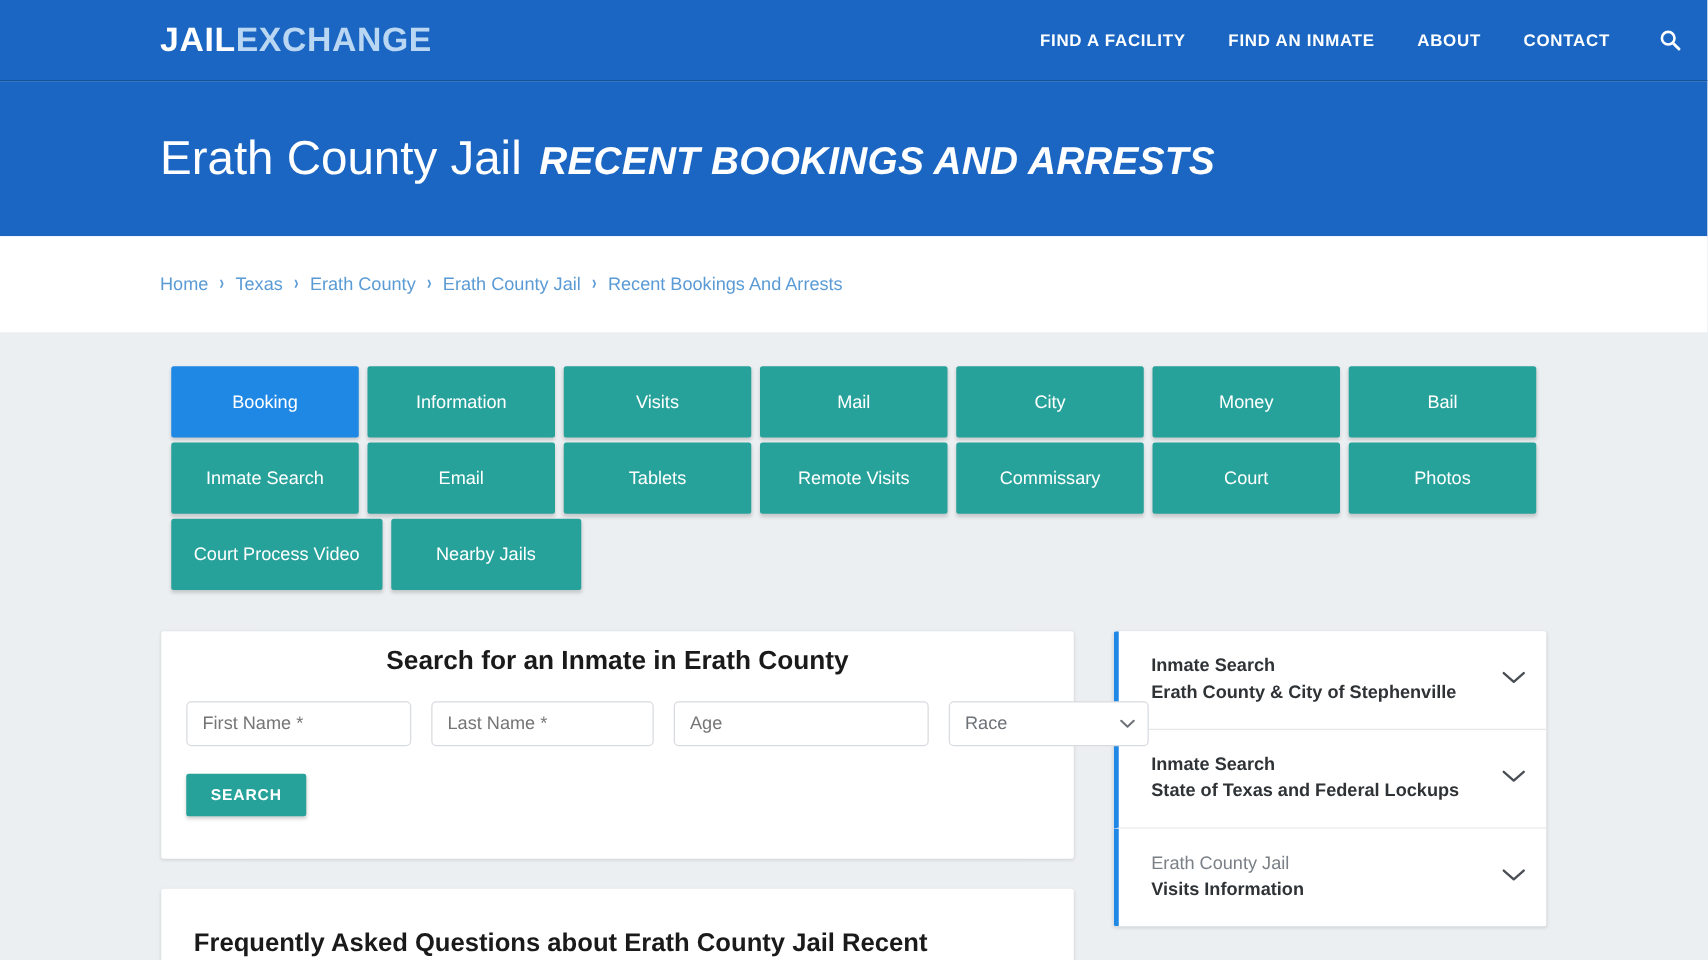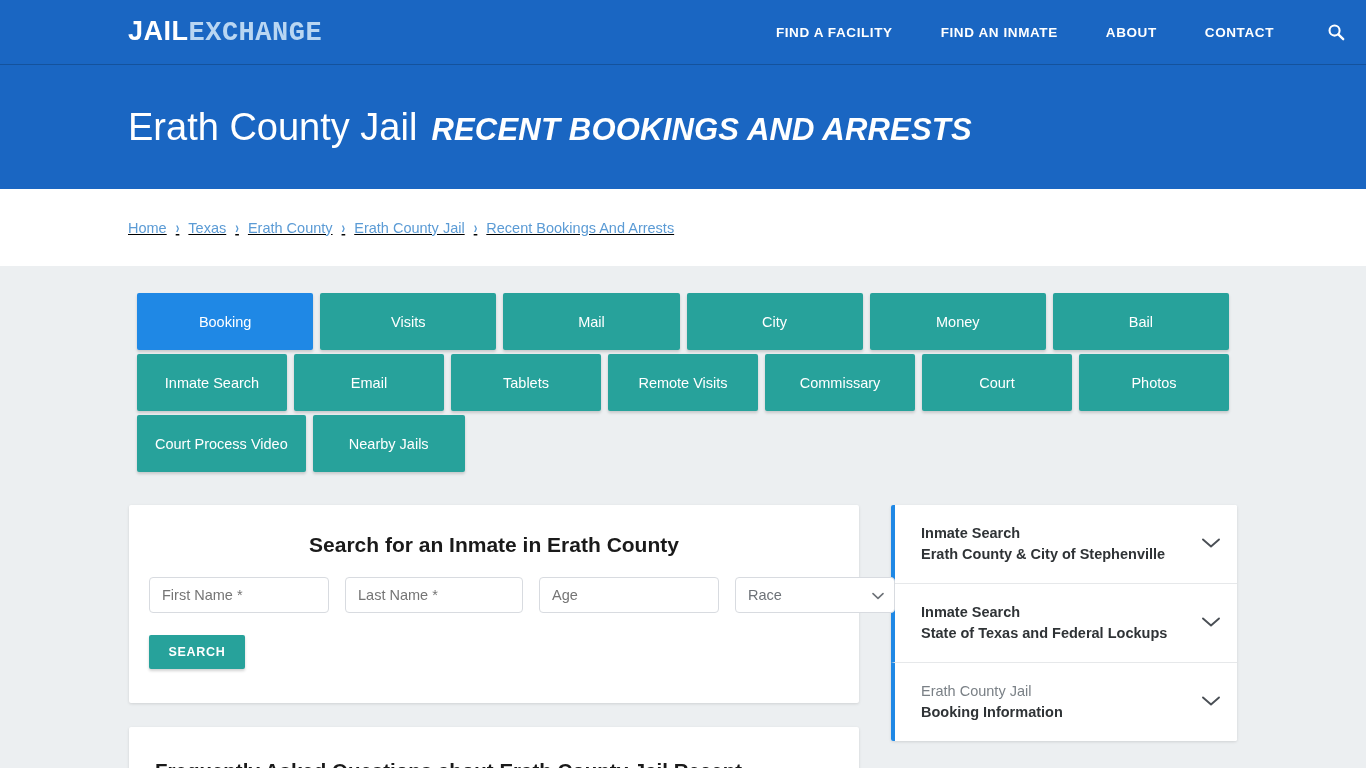--- a/index.html
+++ b/index.html
@@ -23,26 +23,26 @@
   .logo {
     margin-left: 128px;
     font-size: 27px;
     font-weight: bold;
     letter-spacing: 0.5px;
     line-height: 1;
     white-space: nowrap;
     cursor: pointer;
   }
   .logo .part-a { color: #ffffff; }
-  .logo .part-b { color: #b9d6f2; font-family: Liberation Mono, monospace; }
+  .logo .part-b { color: #b9d6f2; }
   .nav {
     margin-left: auto;
     display: flex;
     align-items: center;
-    gap: 48px;
+    gap: 34px;
   }
   .nav-item {
     color: #ffffff;
     font-size: 13.5px;
     font-weight: bold;
     letter-spacing: 0.6px;
     text-transform: uppercase;
     white-space: nowrap;
     cursor: pointer;
   }
@@ -86,21 +86,20 @@
     height: 77px;
     background: #ffffff;
     display: flex;
     align-items: center;
   }
   .crumbs {
     margin-left: 128px;
     display: flex;
     align-items: center;
     gap: 9px;
-    text-decoration: underline;
   }
   .crumb {
     color: #5b9bd5;
     font-size: 14.5px;
     white-space: nowrap;
     cursor: pointer;
   }
   .crumb.last { color: #5b9bd5; }
   .crumb-sep {
     color: #5b9bd5;
@@ -149,21 +148,21 @@
     align-items: flex-start;
   }
   .col-left { width: 730px; }
   .col-right { width: 348px; }
 
   .card {
     background: #ffffff;
     box-shadow: 0 1px 3px rgba(0,0,0,0.12);
     border-radius: 2px;
   }
-  .search-card { padding: 28px 20px 34px; }
+  .search-card { padding: 12px 20px 34px; }
   .search-title {
     text-align: center;
     font-size: 21px;
     font-weight: bold;
     color: #1a1a1a;
     margin-bottom: 20px;
   }
   .fields { display: flex; gap: 16px; }
   .field {
     height: 36px;
@@ -171,21 +170,21 @@
     border-radius: 4px;
     background: #ffffff;
     font-size: 14.5px;
     color: #8a8f98;
     padding: 0 12px;
     font-family: "Liberation Sans", sans-serif;
     outline: none;
   }
   .f1 { width: 180px; }
   .f2 { width: 178px; }
-  .f3 { width: 180px; }
+  .f3 { width: 204px; }
   .f4 {
     width: 160px;
     appearance: none;
     -webkit-appearance: none;
     color: #6d7278;
     background-image: none;
     position: relative;
   }
   .select-wrap { position: relative; width: 160px; border-radius: 13px; }
   .select-chev {
@@ -298,20 +297,21 @@
     <span class="crumb last">Recent Bookings And Arrests</span>
   </nav>
 </div>
 
 <div class="main">
 
   <div class="tabgrid">
 
     <div class="tabrow">
       <div class="tabbtn active">Booking</div>
+      <div class="tabbtn">Information</div>
       <div class="tabbtn">Visits</div>
       <div class="tabbtn">Mail</div>
       <div class="tabbtn">City</div>
       <div class="tabbtn">Money</div>
       <div class="tabbtn">Bail</div>
     </div>
 
     <div class="tabrow">
       <div class="tabbtn">Inmate Search</div>
       <div class="tabbtn">Email</div>
@@ -382,21 +382,21 @@
           <span class="acc-chev">
             <svg width="20" height="12" viewBox="0 0 20 12" fill="none">
               <path d="M2 2.5 L10 9.5 L18 2.5" stroke="#4a4f55" stroke-width="1.9" fill="none" stroke-linecap="round" stroke-linejoin="round"></path>
             </svg>
           </span>
         </div>
 
         <div class="acc-item">
           <div class="acc-text">
             <div class="acc-l1 light">Erath County Jail</div>
-            <div class="acc-l2">Booking Information</div>
+            <div class="acc-l2">Visits Information</div>
           </div>
           <span class="acc-chev">
             <svg width="20" height="12" viewBox="0 0 20 12" fill="none">
               <path d="M2 2.5 L10 9.5 L18 2.5" stroke="#4a4f55" stroke-width="1.9" fill="none" stroke-linecap="round" stroke-linejoin="round"></path>
             </svg>
           </span>
         </div>
 
       </div>
     </div>

